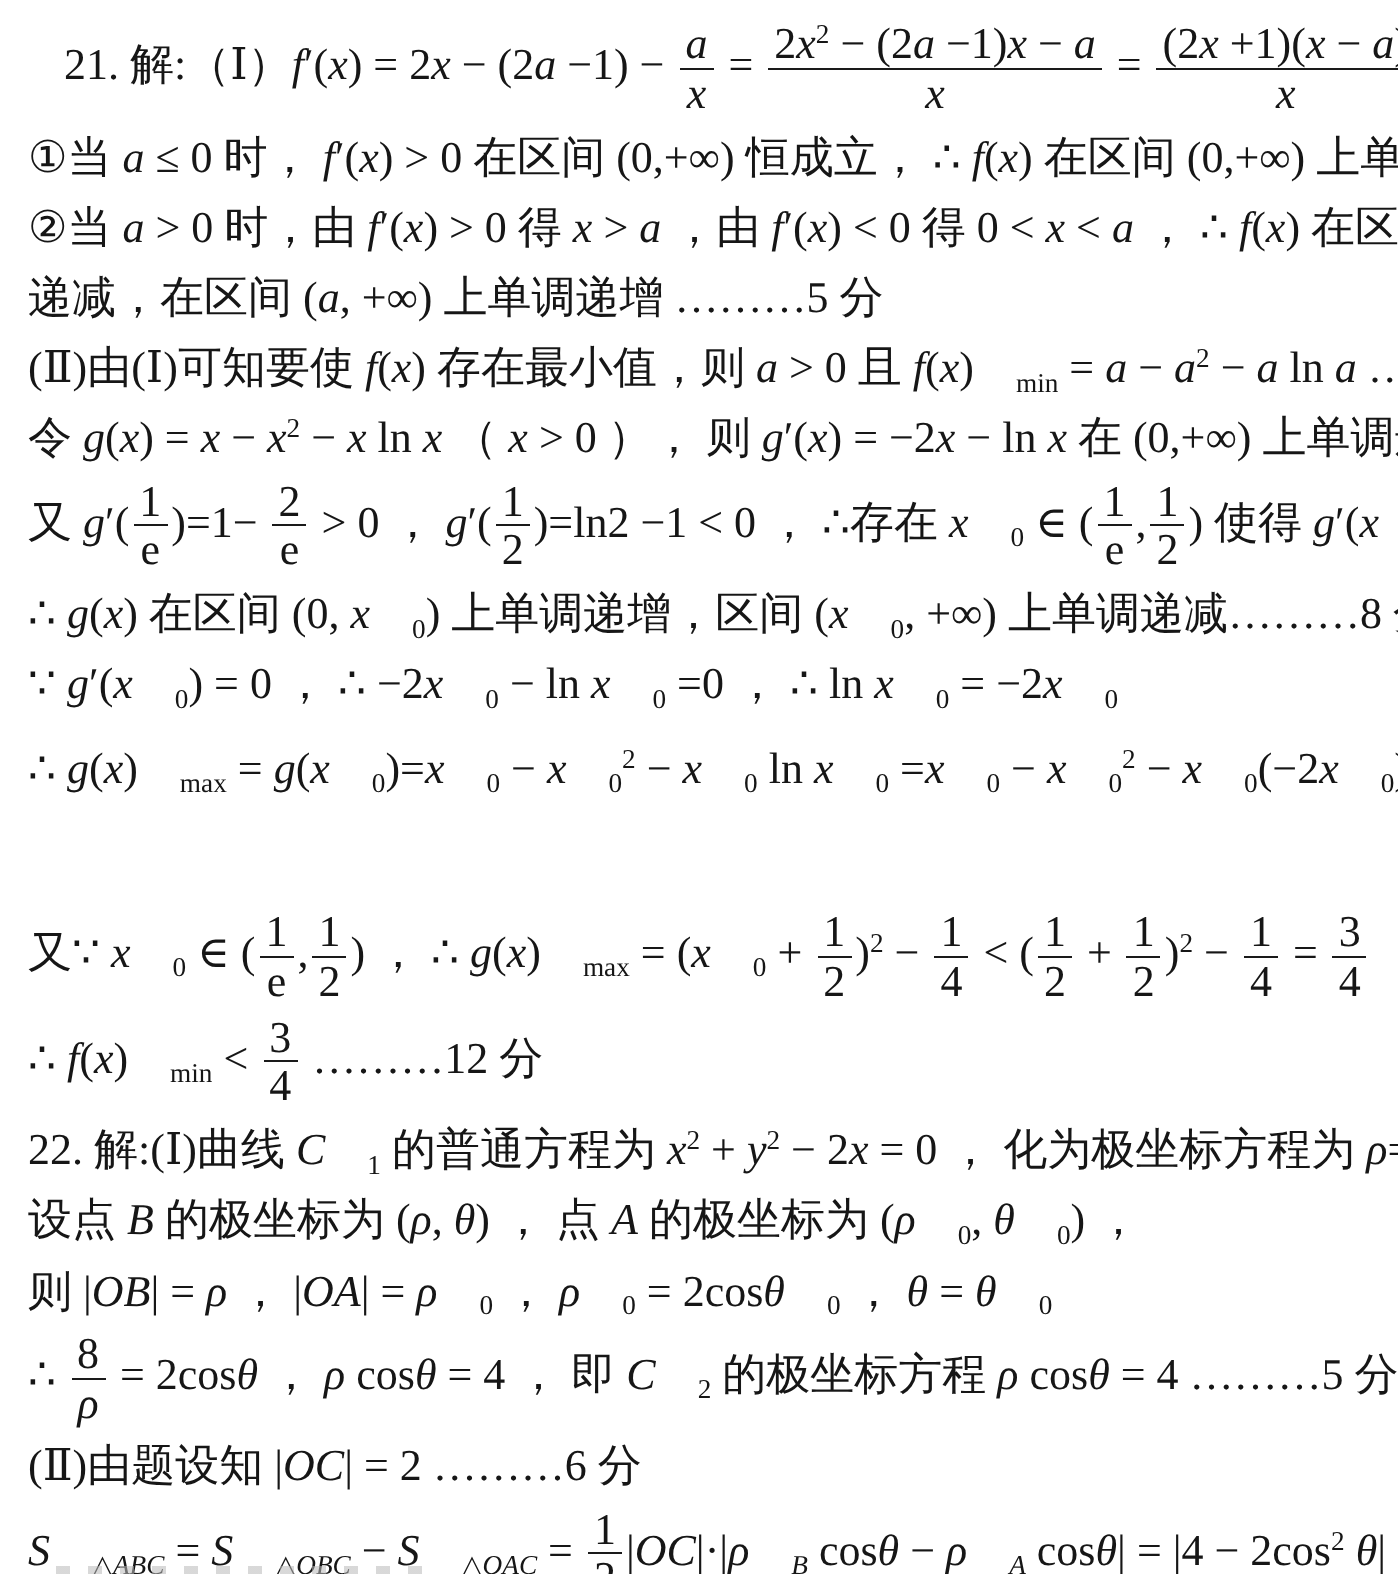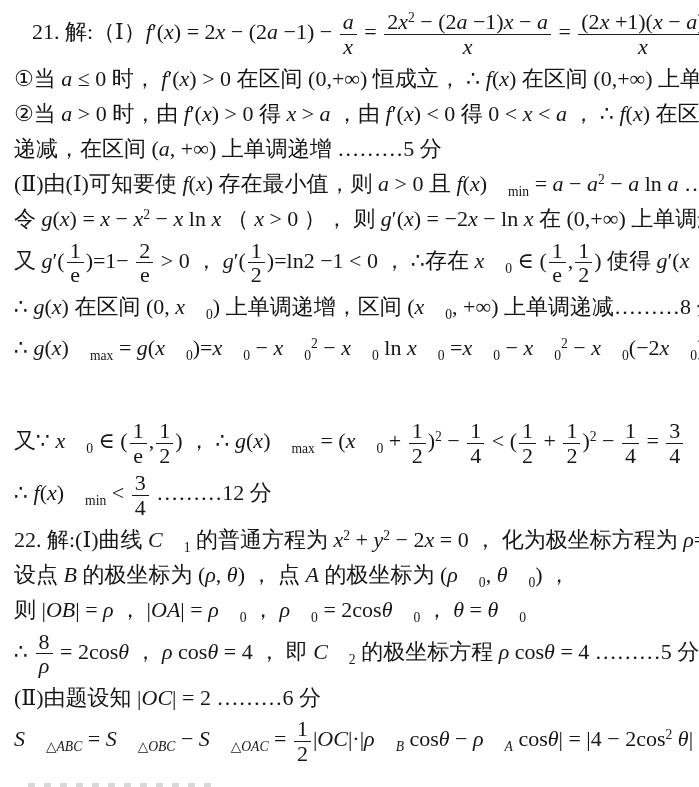--- a/index.html
+++ b/index.html
@@ -52,20 +52,21 @@
 <div class="page" style="color: rgb(22, 22, 22);">
   <div id="math-lines">
       <div class="line" style="padding-left: 18px;">21. 解:（Ⅰ）<span class="it">f</span>′(<span class="it">x</span>) = 2<span class="it">x</span> − (2<span class="it">a</span> −1) − <span class="frac"><span class="num"><span class="it">a</span></span><span class="den"><span class="it">x</span></span></span> = <span class="frac"><span class="num">2<span class="it">x</span><span class="sup">2</span> − (2<span class="it">a</span> −1)<span class="it">x</span> − <span class="it">a</span></span><span class="den"><span class="it">x</span></span></span> = <span class="frac"><span class="num">(2<span class="it">x</span> +1)(<span class="it">x</span> − <span class="it">a</span>)</span><span class="den"><span class="it">x</span></span></span>  ………2 分</div>
       <div class="line">①当 <span class="it">a</span> ≤ 0 时， <span class="it">f</span>′(<span class="it">x</span>) &gt; 0 在区间 (0,+∞) 恒成立， ∴ <span class="it">f</span>(<span class="it">x</span>) 在区间 (0,+∞) 上单调递增……3 分</div>
       <div class="line">②当 <span class="it">a</span> &gt; 0 时，由 <span class="it">f</span>′(<span class="it">x</span>) &gt; 0 得 <span class="it">x</span> &gt; <span class="it">a</span> ，由 <span class="it">f</span>′(<span class="it">x</span>) &lt; 0 得 0 &lt; <span class="it">x</span> &lt; <span class="it">a</span> ， ∴ <span class="it">f</span>(<span class="it">x</span>) 在区间 (0, <span class="it">a</span>) 上单调</div>
       <div class="line">递减，在区间 (<span class="it">a</span>, +∞) 上单调递增 ………5 分</div>
       <div class="line">(Ⅱ)由(Ⅰ)可知要使 <span class="it">f</span>(<span class="it">x</span>) 存在最小值，则 <span class="it">a</span> &gt; 0 且 <span class="it">f</span>(<span class="it">x</span>)<span class="sub">min</span> = <span class="it">a</span> − <span class="it">a</span><span class="sup">2</span> − <span class="it">a</span> ln <span class="it">a</span> ………6 分</div>
       <div class="line">令 <span class="it">g</span>(<span class="it">x</span>) = <span class="it">x</span> − <span class="it">x</span><span class="sup">2</span> − <span class="it">x</span> ln <span class="it">x</span> （ <span class="it">x</span> &gt; 0 ）， 则 <span class="it">g</span>′(<span class="it">x</span>) = −2<span class="it">x</span> − ln <span class="it">x</span> 在 (0,+∞) 上单调递减，</div>
       <div class="line">又 <span class="it">g</span>′(<span class="frac"><span class="num">1</span><span class="den">e</span></span>)=1− <span class="frac"><span class="num">2</span><span class="den">e</span></span> &gt; 0 ，  <span class="it">g</span>′(<span class="frac"><span class="num">1</span><span class="den">2</span></span>)=ln2 −1 &lt; 0 ， ∴存在 <span class="it">x</span><span class="sub">0</span> ∈ (<span class="frac"><span class="num">1</span><span class="den">e</span></span>,<span class="frac"><span class="num">1</span><span class="den">2</span></span>) 使得 <span class="it">g</span>′(<span class="it">x</span><span class="sub">0</span>) = 0</div>
       <div class="line">∴ <span class="it">g</span>(<span class="it">x</span>) 在区间 (0, <span class="it">x</span><span class="sub">0</span>) 上单调递增，区间 (<span class="it">x</span><span class="sub">0</span>, +∞) 上单调递减………8 分</div>
+      <div class="line">∵ <span class="it">g</span>′(<span class="it">x</span><span class="sub">0</span>) = 0 ， ∴ −2<span class="it">x</span><span class="sub">0</span> − ln <span class="it">x</span><span class="sub">0</span> =0 ， ∴ ln <span class="it">x</span><span class="sub">0</span> = −2<span class="it">x</span><span class="sub">0</span></div>
       <div class="line">∴ <span class="it">g</span>(<span class="it">x</span>)<span class="sub">max</span> = <span class="it">g</span>(<span class="it">x</span><span class="sub">0</span>)=<span class="it">x</span><span class="sub">0</span> − <span class="it">x</span><span class="sub">0</span><span class="sup">2</span> − <span class="it">x</span><span class="sub">0</span> ln <span class="it">x</span><span class="sub">0</span> =<span class="it">x</span><span class="sub">0</span> − <span class="it">x</span><span class="sub">0</span><span class="sup">2</span> − <span class="it">x</span><span class="sub">0</span>(−2<span class="it">x</span><span class="sub">0</span>) = <span class="it">x</span><span class="sub">0</span><span class="sup">2</span> + <span class="it">x</span><span class="sub">0</span> =(<span class="it">x</span><span class="sub">0</span> + <span class="frac"><span class="num">1</span><span class="den">2</span></span>)<span class="sup">2</span> − <span class="frac"><span class="num">1</span><span class="den">4</span></span> ……10 分</div>
       <div class="line gap-before">又∵ <span class="it">x</span><span class="sub">0</span> ∈ (<span class="frac"><span class="num">1</span><span class="den">e</span></span>,<span class="frac"><span class="num">1</span><span class="den">2</span></span>) ，  ∴ <span class="it">g</span>(<span class="it">x</span>)<span class="sub">max</span> = (<span class="it">x</span><span class="sub">0</span> + <span class="frac"><span class="num">1</span><span class="den">2</span></span>)<span class="sup">2</span> − <span class="frac"><span class="num">1</span><span class="den">4</span></span> &lt; (<span class="frac"><span class="num">1</span><span class="den">2</span></span> + <span class="frac"><span class="num">1</span><span class="den">2</span></span>)<span class="sup">2</span> − <span class="frac"><span class="num">1</span><span class="den">4</span></span> = <span class="frac"><span class="num">3</span><span class="den">4</span></span></div>
       <div class="line">∴ <span class="it">f</span>(<span class="it">x</span>)<span class="sub">min</span> &lt; <span class="frac"><span class="num">3</span><span class="den">4</span></span> ………12 分</div>
       <div class="line">22. 解:(Ⅰ)曲线 <span class="it">C</span><span class="sub">1</span> 的普通方程为 <span class="it">x</span><span class="sup">2</span> + <span class="it">y</span><span class="sup">2</span> − 2<span class="it">x</span> = 0 ， 化为极坐标方程为 <span class="it">ρ</span>=2cos<span class="it">θ</span> ……2 分</div>
       <div class="line">设点 <span class="it">B</span> 的极坐标为 (<span class="it">ρ</span>, <span class="it">θ</span>) ， 点 <span class="it">A</span> 的极坐标为 (<span class="it">ρ</span><span class="sub">0</span>, <span class="it">θ</span><span class="sub">0</span>) ，</div>
       <div class="line">则 |<span class="it">OB</span>| = <span class="it">ρ</span> ， |<span class="it">OA</span>| = <span class="it">ρ</span><span class="sub">0</span> ，  <span class="it">ρ</span><span class="sub">0</span> = 2cos<span class="it">θ</span><span class="sub">0</span> ，  <span class="it">θ</span> = <span class="it">θ</span><span class="sub">0</span></div>
       <div class="line">∴ <span class="frac"><span class="num">8</span><span class="den"><span class="it">ρ</span></span></span> = 2cos<span class="it">θ</span> ，  <span class="it">ρ</span> cos<span class="it">θ</span> = 4 ， 即 <span class="it">C</span><span class="sub">2</span> 的极坐标方程 <span class="it">ρ</span> cos<span class="it">θ</span> = 4 ………5 分</div>
       <div class="line">(Ⅱ)由题设知 |<span class="it">OC</span>| = 2 ………6 分</div>
       <div class="line"><span class="it">S</span><span class="sub">△<span class="it">ABC</span></span> = <span class="it">S</span><span class="sub">△<span class="it">OBC</span></span> − <span class="it">S</span><span class="sub">△<span class="it">OAC</span></span> = <span class="frac"><span class="num">1</span><span class="den">2</span></span>|<span class="it">OC</span>|·|<span class="it">ρ</span><span class="sub"><span class="it">B</span></span> cos<span class="it">θ</span> − <span class="it">ρ</span><span class="sub"><span class="it">A</span></span> cos<span class="it">θ</span>| = |4 − 2cos<span class="sup">2</span> <span class="it">θ</span>| ………8 分</div>
     </div>

